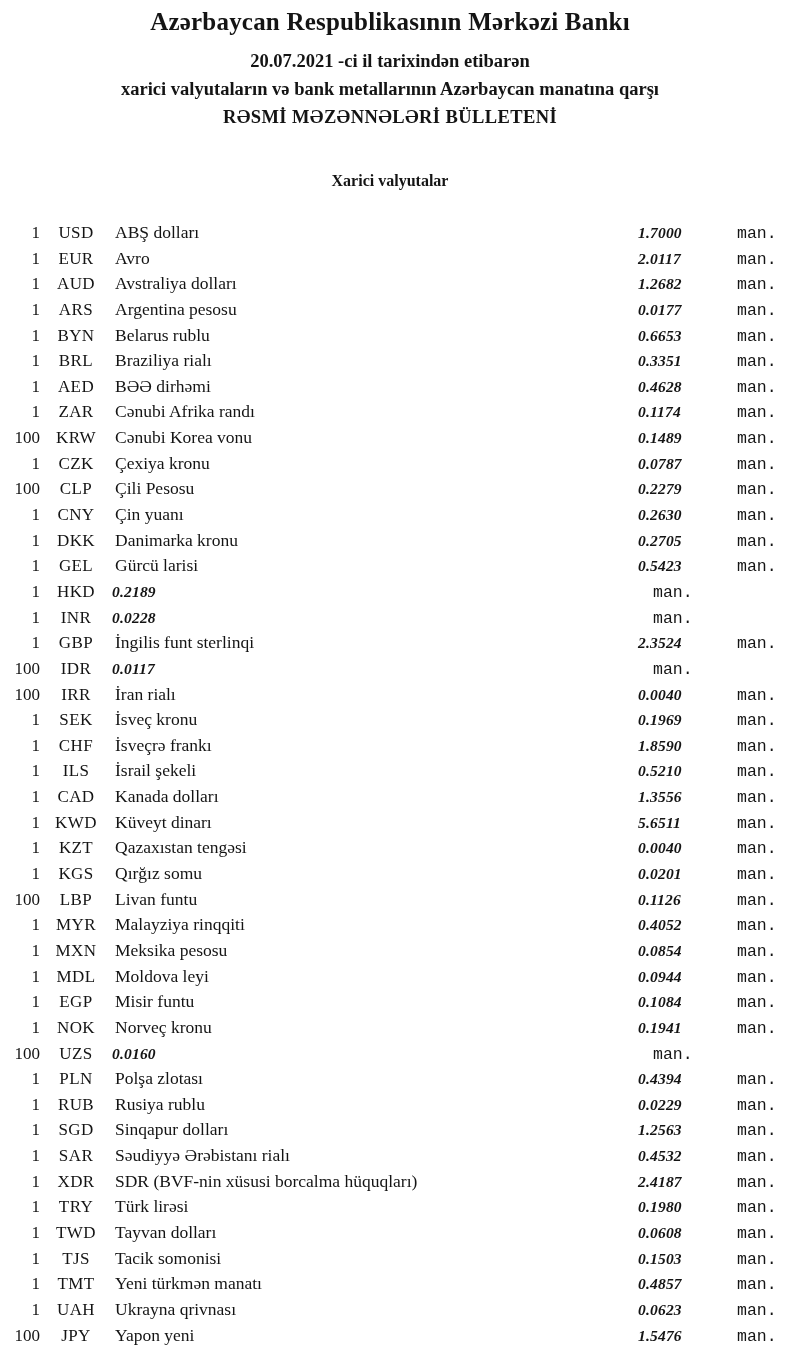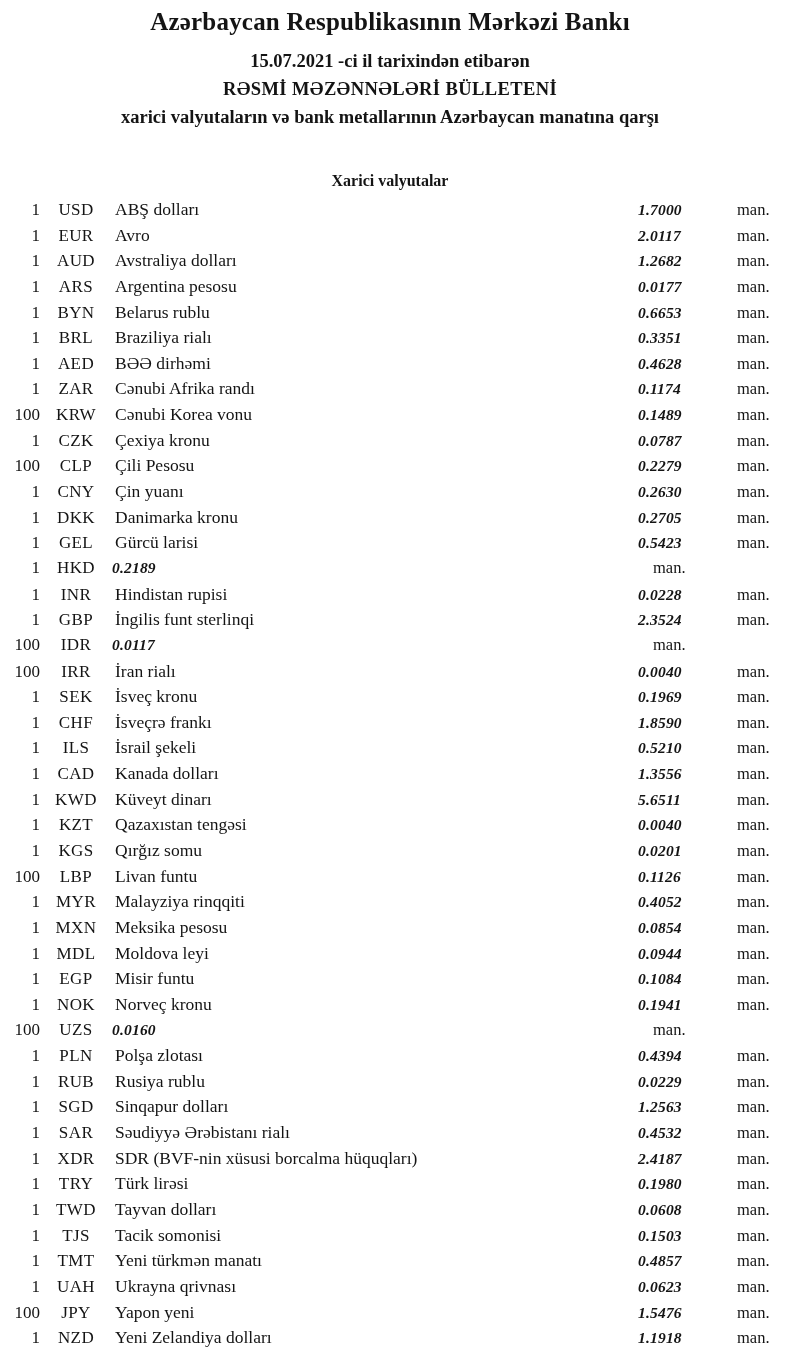--- a/index.html
+++ b/index.html
@@ -60,49 +60,51 @@
     height: 25.65px;
   }
   .cell-qty {
     text-align: right;
     font-size: 17px;
   }
   .cell-code {
     text-align: center;
     font-size: 17px;
     letter-spacing: 0.4px;
+    margin-top: 24px;
   }
   .cell-name {
     font-size: 17.5px;
     padding-left: 3px;
     white-space: nowrap;
   }
   .cell-rate {
     text-align: left;
     font-weight: bold;
     font-style: italic;
     font-size: 15.5px;
     letter-spacing: 0.2px;
   }
   .cell-unit {
     text-align: left;
     padding-left: 15px;
     font-size: 16.5px;
+    font-family: Liberation Mono, monospace;
   }
 </style>
 </head>
 <body>
 
 <div class="page">
 
   <div class="doc-header">
     <h1 class="bank-title">Azərbaycan Respublikasının Mərkəzi Bankı</h1>
-    <div class="header-line first">15.07.2021 -ci il tarixindən etibarən</div>
+    <div class="header-line first">20.07.2021 -ci il tarixindən etibarən</div>
+    <div class="header-line">xarici valyutaların və bank metallarının Azərbaycan manatına qarşı</div>
     <div class="header-line bulletin-title">RƏSMİ MƏZƏNNƏLƏRİ BÜLLETENİ</div>
-    <div class="header-line">xarici valyutaların və bank metallarının Azərbaycan manatına qarşı</div>
   </div>
 
   <div class="section-title">Xarici valyutalar</div>
 
   <div class="currency-table" id="currency-table">
       <div class="crow">
         <span class="cell-qty">1</span>
         <span class="cell-code">USD</span>
         <span class="cell-name">ABŞ dolları</span>
         <span class="cell-rate">1.7000</span>
@@ -201,21 +203,20 @@
       </div>
       <div class="crow">
         <span class="cell-qty">1</span>
         <span class="cell-code">HKD</span>
         <span class="cell-rate">0.2189</span>
         <span class="cell-unit">man.</span>
       </div>
       <div class="crow">
         <span class="cell-qty">1</span>
         <span class="cell-code">INR</span>
-        <span class="cell-name">Hindistan rupisi</span>
         <span class="cell-rate">0.0228</span>
         <span class="cell-unit">man.</span>
       </div>
       <div class="crow">
         <span class="cell-qty">1</span>
         <span class="cell-code">GBP</span>
         <span class="cell-name">İngilis funt sterlinqi</span>
         <span class="cell-rate">2.3524</span>
         <span class="cell-unit">man.</span>
       </div>

